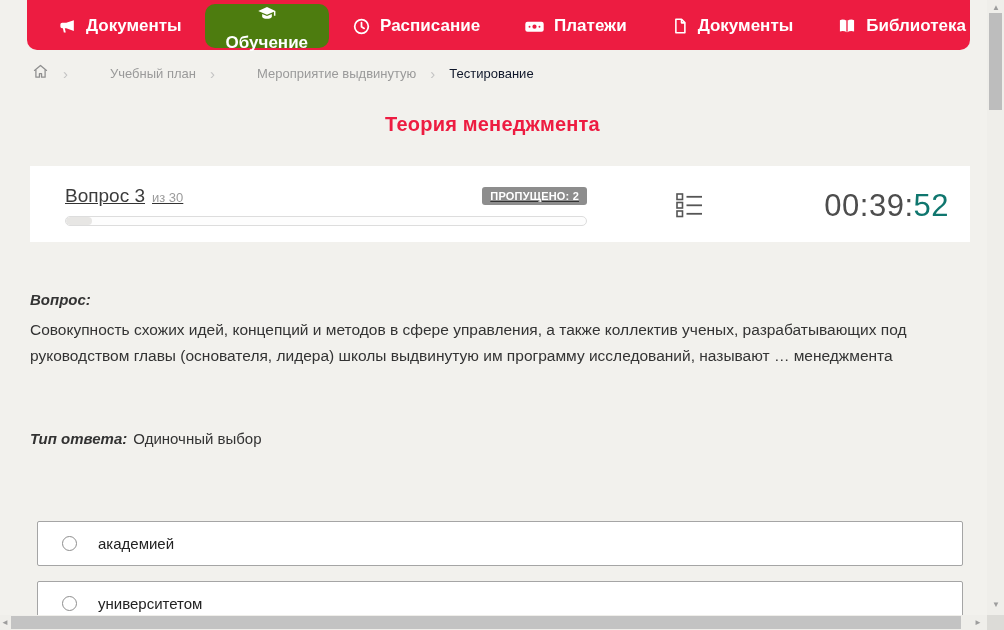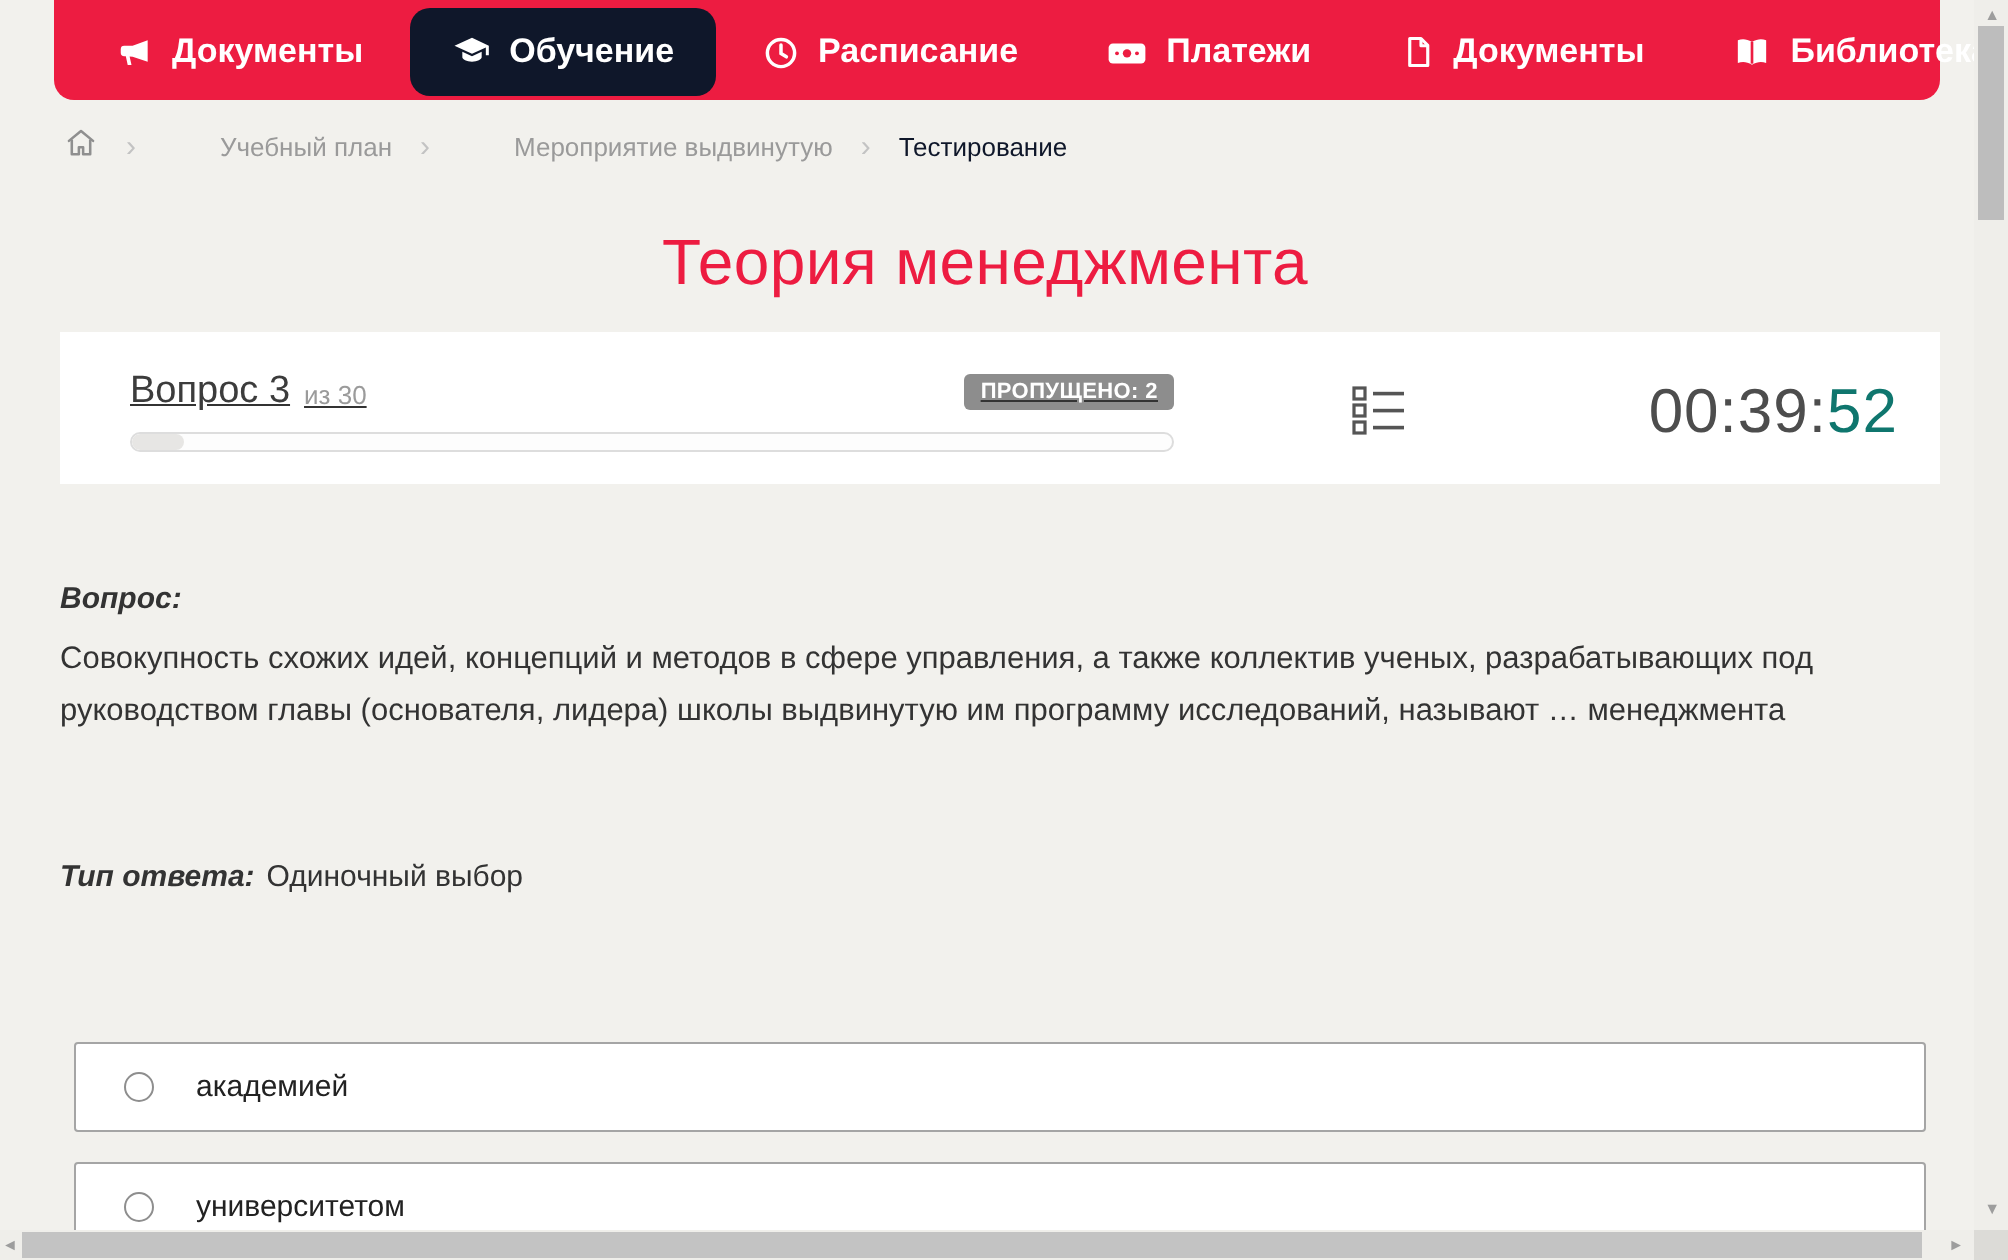--- a/index.html
+++ b/index.html
@@ -16,34 +16,34 @@
     position:absolute; left:27px; top:0; width:943px; height:50px;
     background:#ed1c41; border-radius:0 0 10px 10px;
     display:flex; align-items:center; padding-left:10px; gap:2px;
   }
   .nav-item {
     height:44px; margin-top:2px; padding:0 21px; border-radius:10px;
     display:flex; align-items:center; gap:9px;
     color:#fff; font-weight:bold; font-size:17px; cursor:pointer;
     white-space:nowrap;
   }
-  .nav-item.active { background:#0f172a; }
+  .nav-item.active { background:#4d7c0f;flex-direction:column; }
   .nav-item svg { display:block; }
   
   .breadcrumb {
     position:absolute; left:32px; top:62px; height:22px;
     display:flex; align-items:center; gap:14px; font-size:13px;
   }
   .bc-sep { color:#c3c3c3; font-size:15px; line-height:1; }
   .bc-link { color:#9a9a9a; text-decoration:none; cursor:pointer;margin-left:28px; }
   .bc-current { color:#0f172a; }
   
   .page-title {
     position:absolute; left:0; top:113px; width:985px; text-align:center;
-    color:#ed1c41; font-size:32px; font-weight:normal; letter-spacing:.2px;
+    color:#ed1c41; font-size:20px; font-weight:bold; letter-spacing:.2px;
   }
   
   .quiz-header {
     position:absolute; left:30px; top:166px; width:940px; height:76px;
     background:#ffffff;
   }
   .qh-left { position:absolute; left:35px; top:19px; width:522px; }
   .qh-row { display:flex; align-items:center;text-decoration:underline; }
   .q-num { font-size:19px; color:#3c3c3c; }
   .q-of  { font-size:13px; color:#9b9b9b; margin-left:7px; margin-top:3px; }

